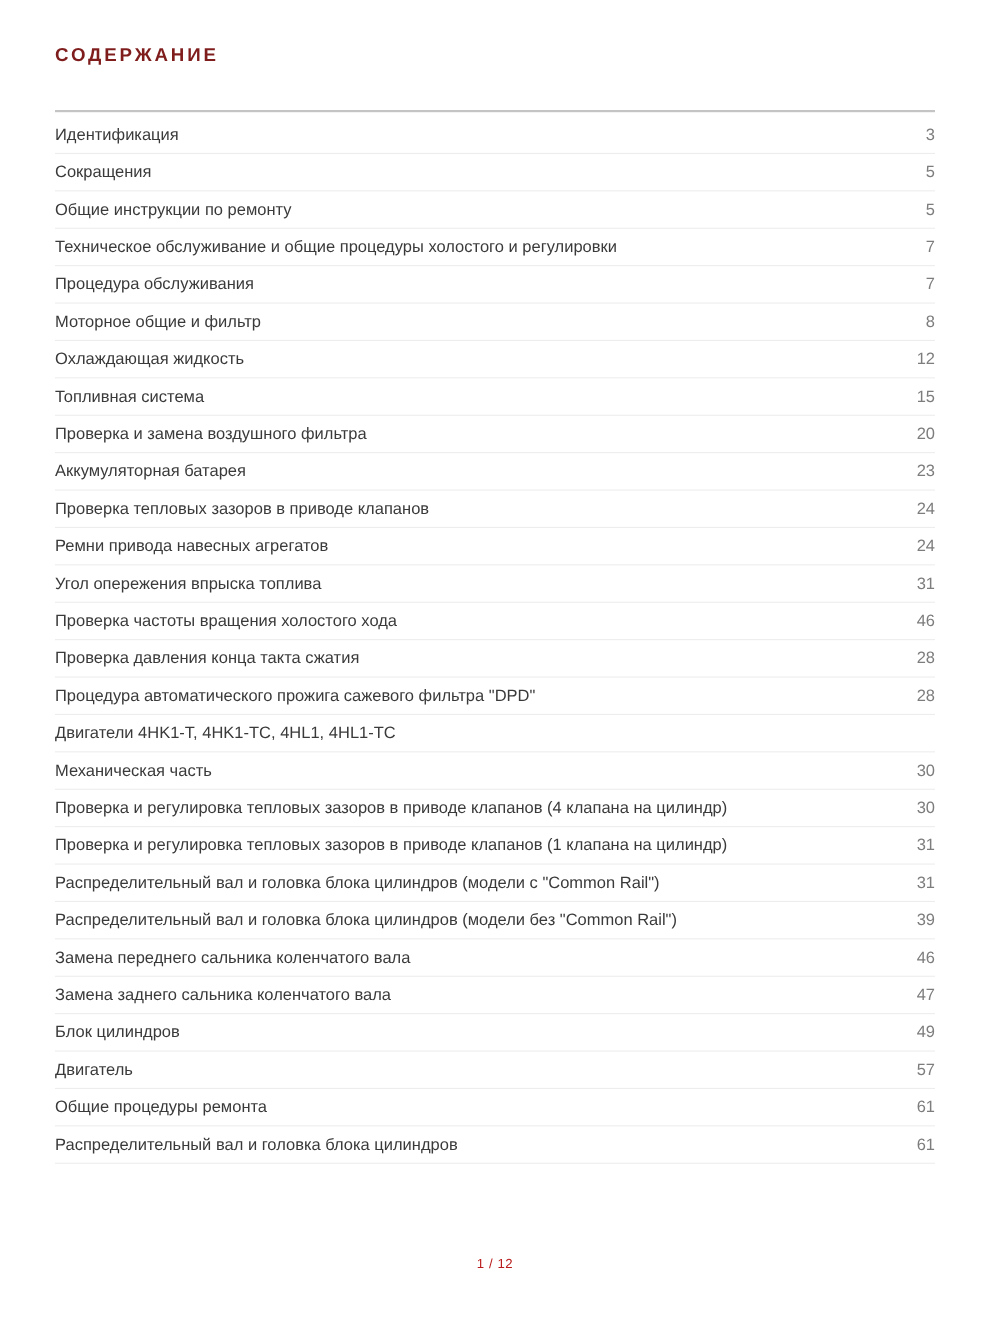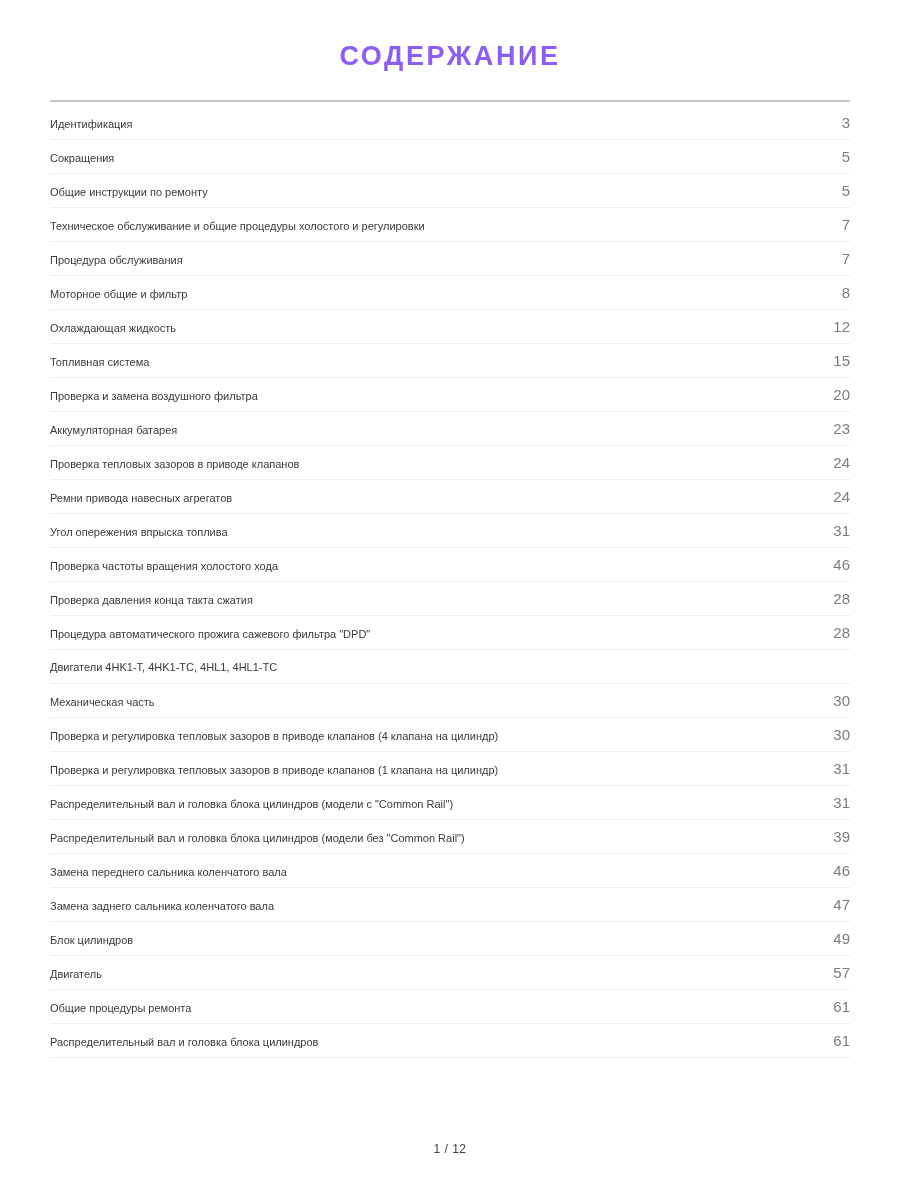--- a/index.html
+++ b/index.html
@@ -21,25 +21,24 @@
     height: 1200px;
     box-sizing: border-box;
     padding: 0 50px;
     display: flex;
     flex-direction: column;
   }
   .doc-title {
     margin: 0;
     padding-top: 40px;
     padding-bottom: 0;
-    text-align: center;
-    font-size: 27px;
+    font-size: 17px;
     font-weight: bold;
     letter-spacing: 2.6px;
-    color: #8b5cf6;
+    color: #7f1d1d;
     line-height: 1.2;
     height: 34px;
   }
   .toc {
     margin-top: 26px;
     border-top: 2px solid #c4c4c4;
     width: 800px;
   }
   .toc-row {
     display: flex;
@@ -48,21 +47,21 @@
     border-bottom: 1px solid #ededed;
     height: 34px;
     box-sizing: border-box;
     padding-top: 8px;
   }
   .toc-row:first-child {
     padding-top: 12px;
     height: 38px;
   }
   .toc-label {
-    font-size: 11px;
+    font-size: 15px;
     color: #3a3a3a;
     line-height: 18px;
     white-space: nowrap;
     overflow: hidden;
     text-overflow: ellipsis;
     flex: 1 1 auto;
     padding-right: 16px;
   }
   .toc-page {
     font-size: 15px;
@@ -75,21 +74,21 @@
   .toc-page:empty {
     min-width: 26px;
   }
   .footer {
     position: absolute;
     left: 0;
     right: 0;
     bottom: 44px;
     text-align: center;
     font-size: 12px;
-    color: #404040;
+    color: #b91c1c;
     letter-spacing: 0.5px;
   }
 </style>
 </head>
 <body>
 
 <div class="page">
 
   <h1 class="doc-title">СОДЕРЖАНИЕ</h1>
 

